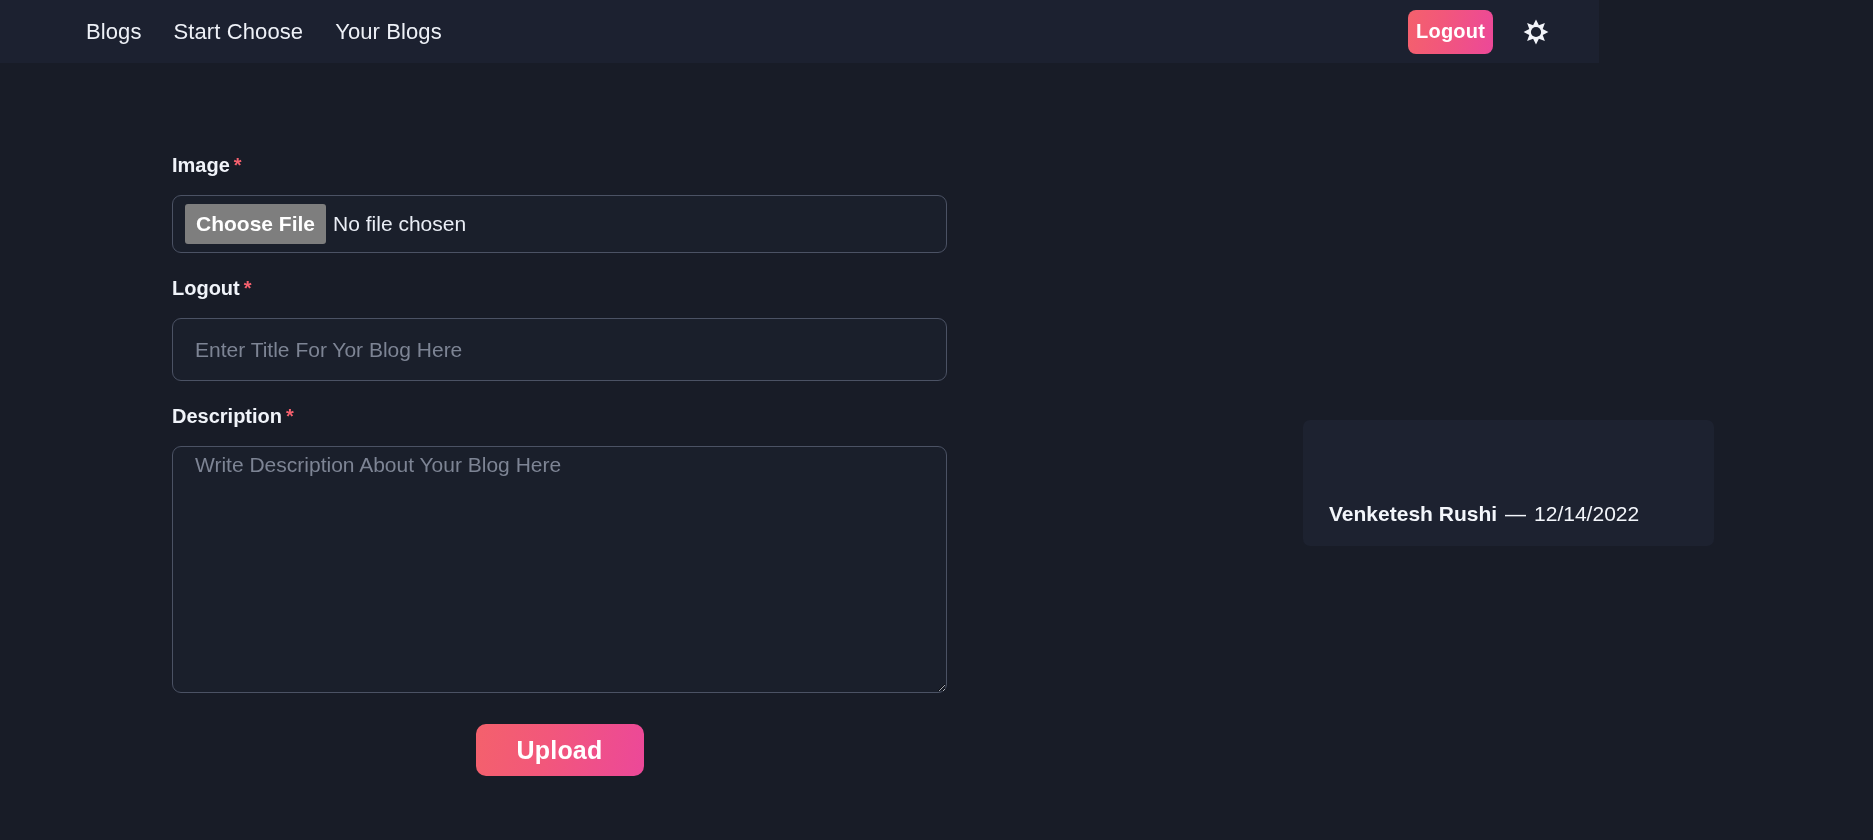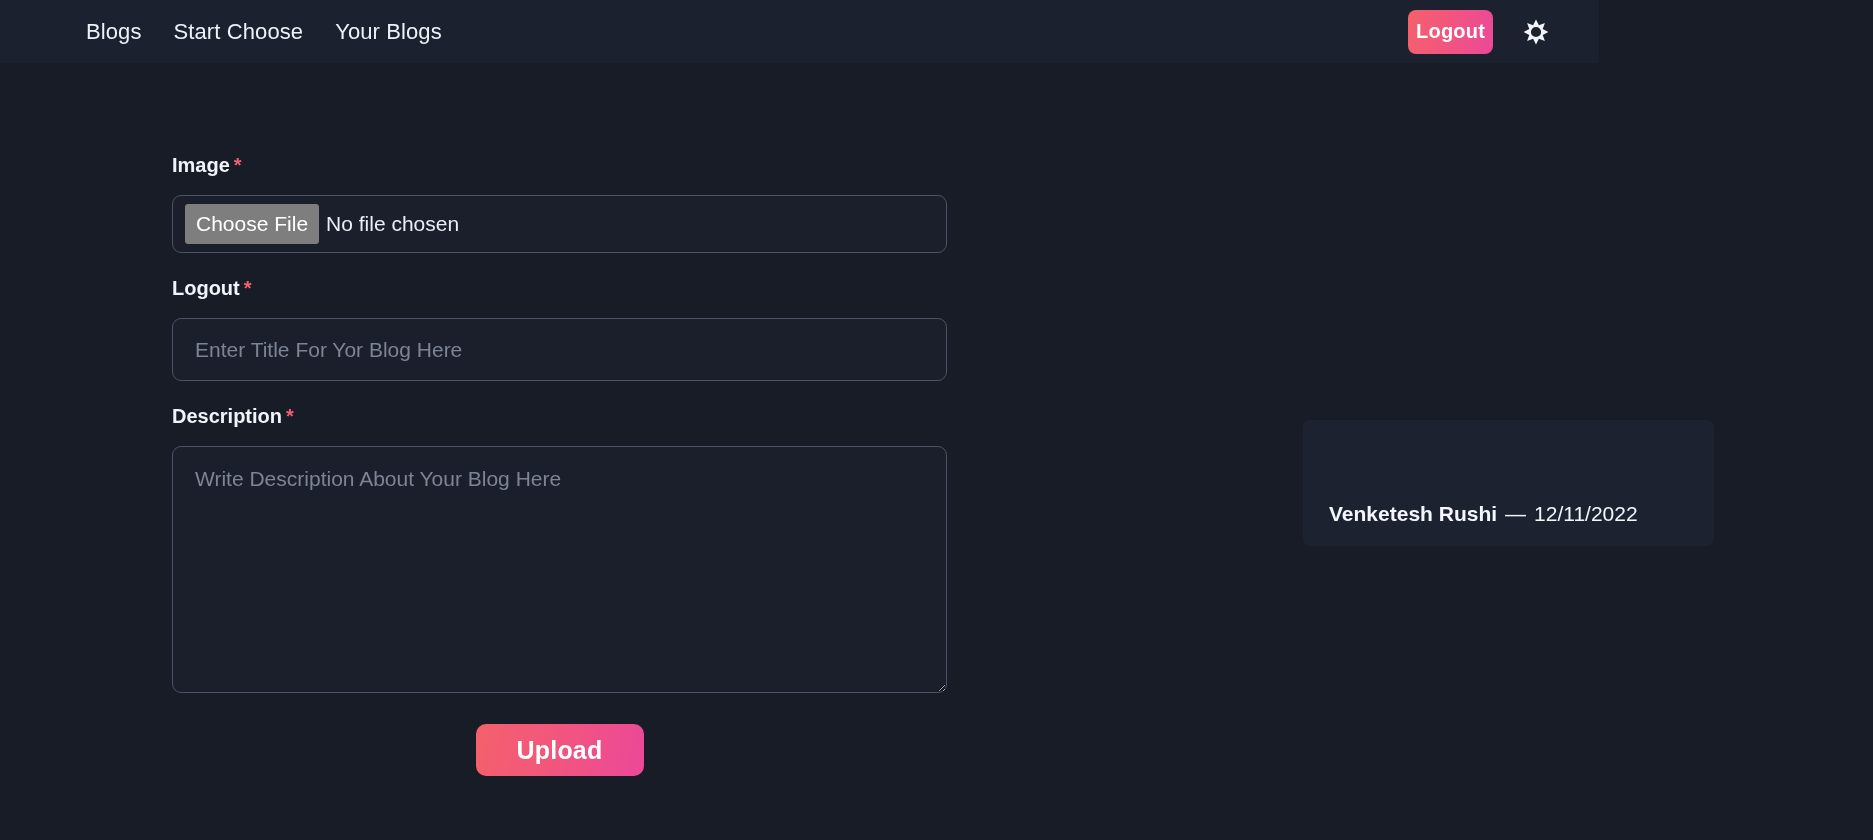--- a/index.html
+++ b/index.html
@@ -130,21 +130,21 @@
     gap: 0;
   }
 
   .choose-file-btn {
     background: #7e7e7e;
     color: #ffffff;
     border: none;
     border-radius: 3px;
     font-family: inherit;
     font-size: 21px;
-    font-weight: 400;
+    font-weight: 700;
     line-height: 1;
     padding: 9px 11px 10px 11px;
     cursor: pointer;
     white-space: nowrap;
   }
 
   .file-status {
     font-size: 21px;
     color: #e9edf5;
     margin-left: 7px;
@@ -152,21 +152,21 @@
   }
 
   .text-control {
     height: 63px;
     padding: 0 22px;
   }
   .text-control::placeholder { color: #7d8494; opacity: 1; }
 
   .textarea-control {
     height: 247px;
-    padding: 18px 22px;
+    padding: 4px 22px;
     resize: vertical;
     line-height: 1.35;
     display: block;
   }
   .textarea-control::placeholder { color: #7d8494; opacity: 1; }
 
   .field-block { margin-bottom: 25px; }
   .field-block-tight { margin-bottom: 26px; }
 
   .upload-row {
@@ -277,15 +277,15 @@
   </div>
 
   <div class="upload-row">
     <button class="upload-btn">Upload</button>
   </div>
 
 </main>
 
 <div class="blog-card">
   <div class="byline">
-    <span class="byline-author">Venketesh Rushi</span><span class="byline-sep">—</span><span class="byline-date">12/11/2022</span>
+    <span class="byline-author">Venketesh Rushi</span><span class="byline-sep">—</span><span class="byline-date">12/14/2022</span>
   </div>
 </div>
 
 </body></html>

